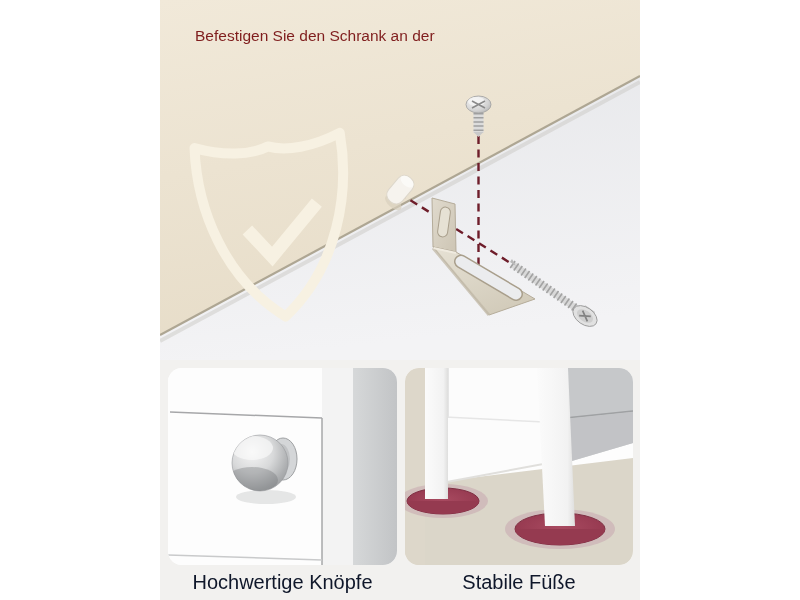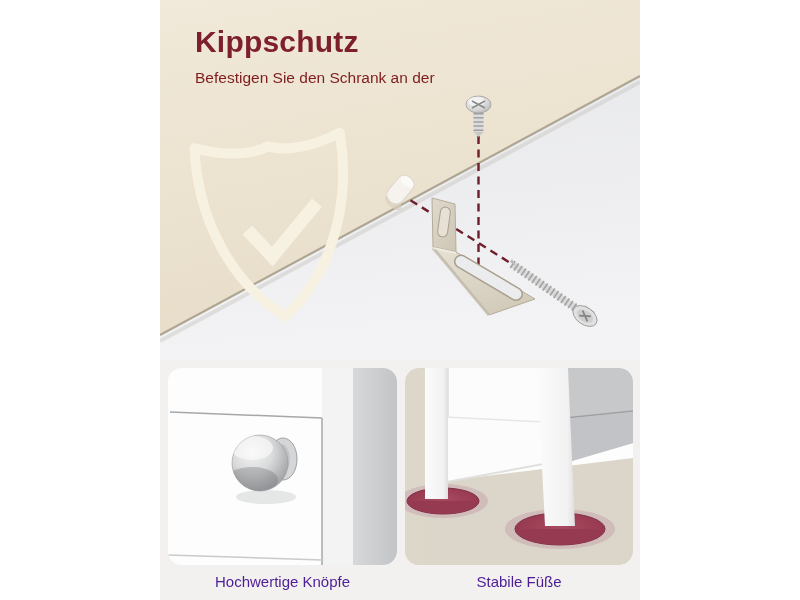--- a/index.html
+++ b/index.html
@@ -15,21 +15,21 @@
     margin:0 0 10px 0;font-size:30px;line-height:32px;font-weight:700;
     color:#7e1f2e;letter-spacing:0.2px;
   }
   .hero-text p{margin:0;font-size:15.5px;line-height:20px;color:#7f1d1d;}
   .bottom{position:absolute;left:0;top:360px;width:480px;height:240px;background:#f2f1ef;}
   .photo{position:absolute;top:8px;height:197px;border-radius:14px;overflow:hidden;background:#fdfdfd;}
   .photo.left{left:8px;width:229px;}
   .photo.right{left:245px;width:228px;}
   .caption{
     position:absolute;top:212px;height:20px;text-align:center;
-    font-size:15px;line-height:20px;color:#4c1d95;
+    font-size:20px;line-height:20px;color:#0f172a;
   }
   .cap-left{left:8px;width:229px;}
   .cap-right{left:245px;width:228px;text-align:center;}
 </style>
 </head>
 <body>
 
 <div class="page">
   <div class="stage">
 
@@ -108,21 +108,20 @@
           <g transform="translate(425,316) rotate(35)">
             <rect x="-6" y="-9" width="12" height="9" fill="#c6c6c6"></rect>
             <ellipse cx="0" cy="0" rx="13.5" ry="8.5" fill="#e1e1e1" stroke="#9c9c9c" stroke-width="0.9"></ellipse>
             <ellipse cx="0" cy="0" rx="9" ry="5.5" fill="#cecece"></ellipse>
             <path d="M -5,-3 L 5,3 M -5,3 L 5,-3" stroke="#828282" stroke-width="1.7"></path>
           </g>
         </g>
       </svg>
 
       <div class="hero-text">
-        <h1>Kippschutz</h1>
         <p>Befestigen Sie den Schrank an der</p>
       </div>
     </div>
 
     <div class="bottom">
 
       <div class="photo left">
         <svg width="229" height="197" viewBox="0 0 229 197">
           <defs>
             <radialGradient id="knobGrad" cx="0.36" cy="0.3" r="0.95">

